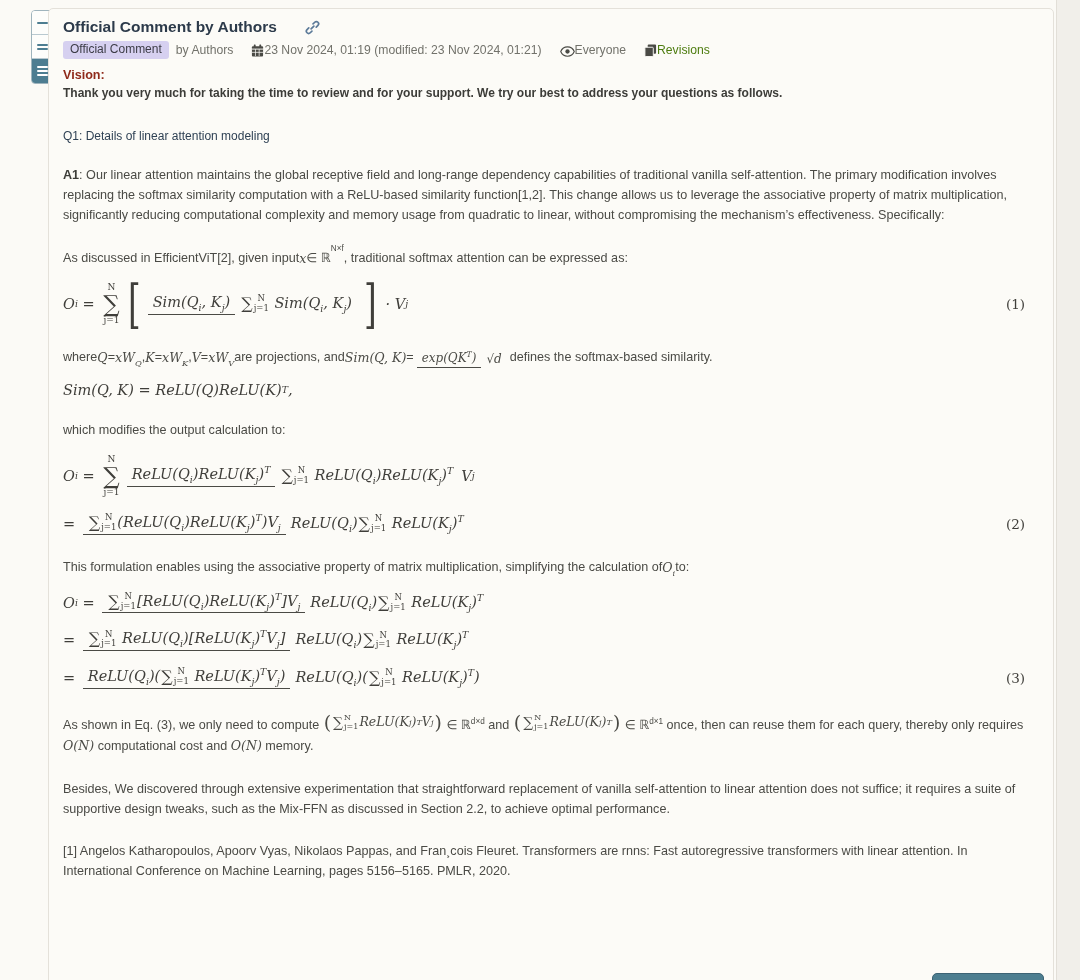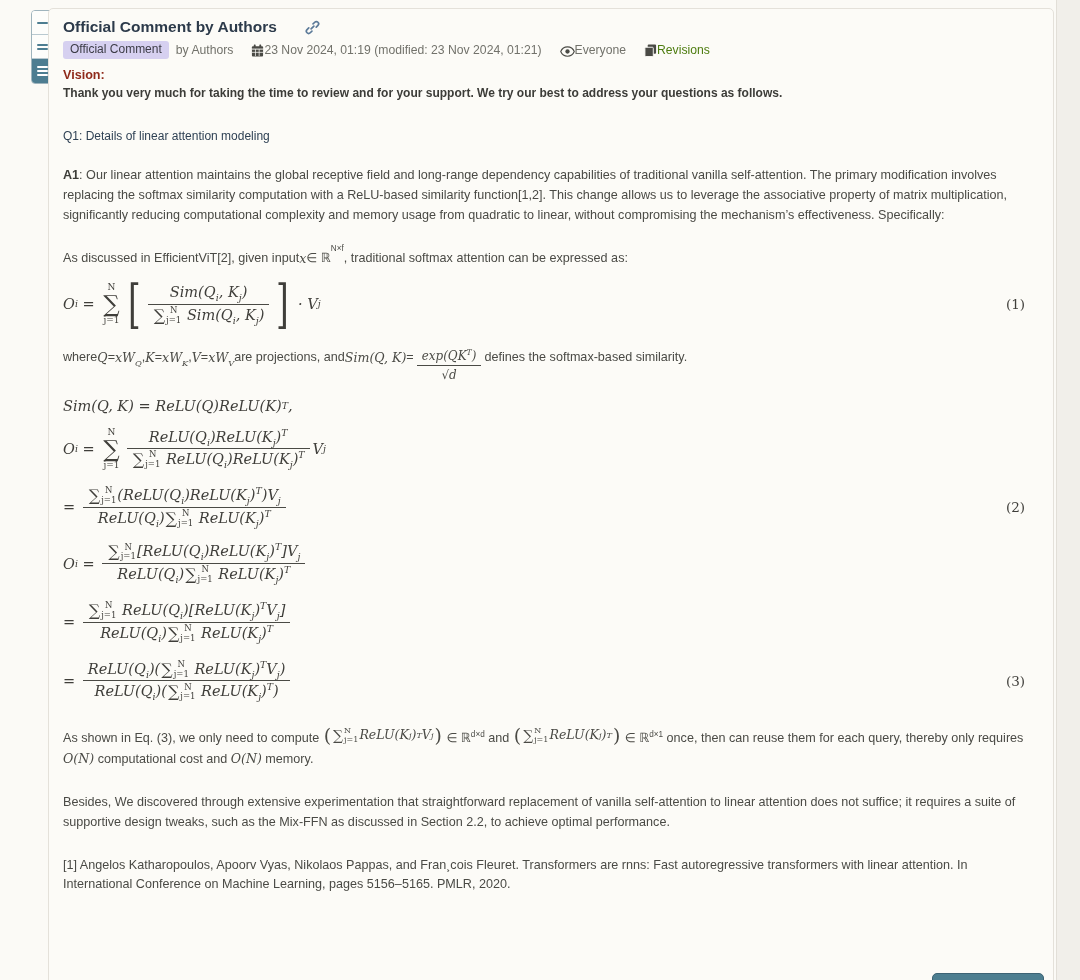--- a/index.html
+++ b/index.html
@@ -53,21 +53,21 @@
   p.body b { color:#3c3c38; }
   
   .eq-row { display:flex; align-items:center; justify-content:space-between; padding-right:8px; }
   .eq {
     font-family:"DejaVu Serif", serif; font-style:italic; font-size:14.5px; color:#3f3e3a;
     display:flex; align-items:center; flex-wrap:nowrap; white-space:pre;
   }
   .eq-num { font-family:"DejaVu Serif", serif; font-size:13.5px; color:#3f3e3a; }
   .eq-block { margin:14px 0; }
   .eq-gap { height:16px; }
-  .mfrac { display:inline-flex; flex-direction:column; vertical-align:middle; text-align:center; margin:0 3px; line-height:1.35; }
+  .mfrac { display:inline-flex; flex-direction:row; vertical-align:middle; text-align:center; margin:0 3px; line-height:1.35; }
   .mnum { padding:0 5px 1px; border-bottom:1px solid #4a4a45; }
   .mden { padding:1px 5px 0; }
   .msum-disp { display:inline-flex; flex-direction:column; align-items:center; vertical-align:middle; margin:0 4px; line-height:1; font-style:normal; }
   .msum-disp .mlim { font-size:9px; }
   .msigma { font-size:23px; line-height:1.05; }
   .msum-inl { display:inline-flex; align-items:center; vertical-align:middle; margin:0 1px; font-style:normal; }
   .msigma-inl { font-size:16px; line-height:1; }
   .mscripts { display:inline-flex; flex-direction:column; font-size:8.5px; line-height:1.15; margin-left:1px; }
   .eq sub, p sub { font-size:65%; line-height:0; }
   .eq sup, p sup { font-size:65%; line-height:0; }
@@ -187,30 +187,32 @@
   <p class="body para-flex">where <span class="mit">Q</span> = <span class="mit">xW<sub>Q</sub></span>, <span class="mit">K</span> = <span class="mit">xW<sub>K</sub></span>, <span class="mit">V</span> = <span class="mit">xW<sub>V</sub></span> are projections, and <span class="mit">Sim(Q, K)</span> = <span class="mit"><span class="mfrac">
           <span class="mnum">exp(QK<sup>T</sup>)</span>
           <span class="mden">√d</span>
         </span></span> defines the softmax-based similarity.</p>
 
 
   <div class="eq-block">
     <div class="eq">Sim(Q, K) = ReLU(Q)ReLU(K)<sup>T</sup>,</div>
   </div>
 
+  <p class="body">which modifies the output calculation to:</p>
 
   <div class="eq-block">
     <div class="eq">O<sub>i</sub> = <span class="msum-disp"><span class="mlim">N</span><span class="msigma">∑</span><span class="mlim">j=1</span></span><span class="mfrac"><span class="mnum">ReLU(Q<sub>i</sub>)ReLU(K<sub>j</sub>)<sup>T</sup></span><span class="mden"><span class="msum-inl"><span class="msigma-inl">∑</span><span class="mscripts"><span>N</span><span>j=1</span></span></span> ReLU(Q<sub>i</sub>)ReLU(K<sub>j</sub>)<sup>T</sup></span></span>V<sub>j</sub></div>
     <div class="eq-gap"></div>
     <div class="eq-row">
       <div class="eq">= <span class="mfrac"><span class="mnum"><span class="msum-inl"><span class="msigma-inl">∑</span><span class="mscripts"><span>N</span><span>j=1</span></span></span>(ReLU(Q<sub>i</sub>)ReLU(K<sub>j</sub>)<sup>T</sup>)V<sub>j</sub></span><span class="mden">ReLU(Q<sub>i</sub>)<span class="msum-inl"><span class="msigma-inl">∑</span><span class="mscripts"><span>N</span><span>j=1</span></span></span> ReLU(K<sub>j</sub>)<sup>T</sup></span></span></div>
       <div class="eq-num">(2)</div>
     </div>
   </div>
 
+  <p class="body para-flex">This formulation enables using the associative property of matrix multiplication, simplifying the calculation of <span class="mit">O<sub>i</sub></span> to:</p>
 
   <div class="eq-block">
     <div class="eq">O<sub>i</sub> = <span class="mfrac"><span class="mnum"><span class="msum-inl"><span class="msigma-inl">∑</span><span class="mscripts"><span>N</span><span>j=1</span></span></span>[ReLU(Q<sub>i</sub>)ReLU(K<sub>j</sub>)<sup>T</sup>]V<sub>j</sub></span><span class="mden">ReLU(Q<sub>i</sub>)<span class="msum-inl"><span class="msigma-inl">∑</span><span class="mscripts"><span>N</span><span>j=1</span></span></span> ReLU(K<sub>j</sub>)<sup>T</sup></span></span></div>
     <div class="eq-gap"></div>
     <div class="eq">= <span class="mfrac"><span class="mnum"><span class="msum-inl"><span class="msigma-inl">∑</span><span class="mscripts"><span>N</span><span>j=1</span></span></span> ReLU(Q<sub>i</sub>)[ReLU(K<sub>j</sub>)<sup>T</sup>V<sub>j</sub>]</span><span class="mden">ReLU(Q<sub>i</sub>)<span class="msum-inl"><span class="msigma-inl">∑</span><span class="mscripts"><span>N</span><span>j=1</span></span></span> ReLU(K<sub>j</sub>)<sup>T</sup></span></span></div>
     <div class="eq-gap"></div>
     <div class="eq-row">
       <div class="eq">= <span class="mfrac"><span class="mnum">ReLU(Q<sub>i</sub>)(<span class="msum-inl"><span class="msigma-inl">∑</span><span class="mscripts"><span>N</span><span>j=1</span></span></span> ReLU(K<sub>j</sub>)<sup>T</sup>V<sub>j</sub>)</span><span class="mden">ReLU(Q<sub>i</sub>)(<span class="msum-inl"><span class="msigma-inl">∑</span><span class="mscripts"><span>N</span><span>j=1</span></span></span> ReLU(K<sub>j</sub>)<sup>T</sup>)</span></span></div>
       <div class="eq-num">(3)</div>
     </div>

